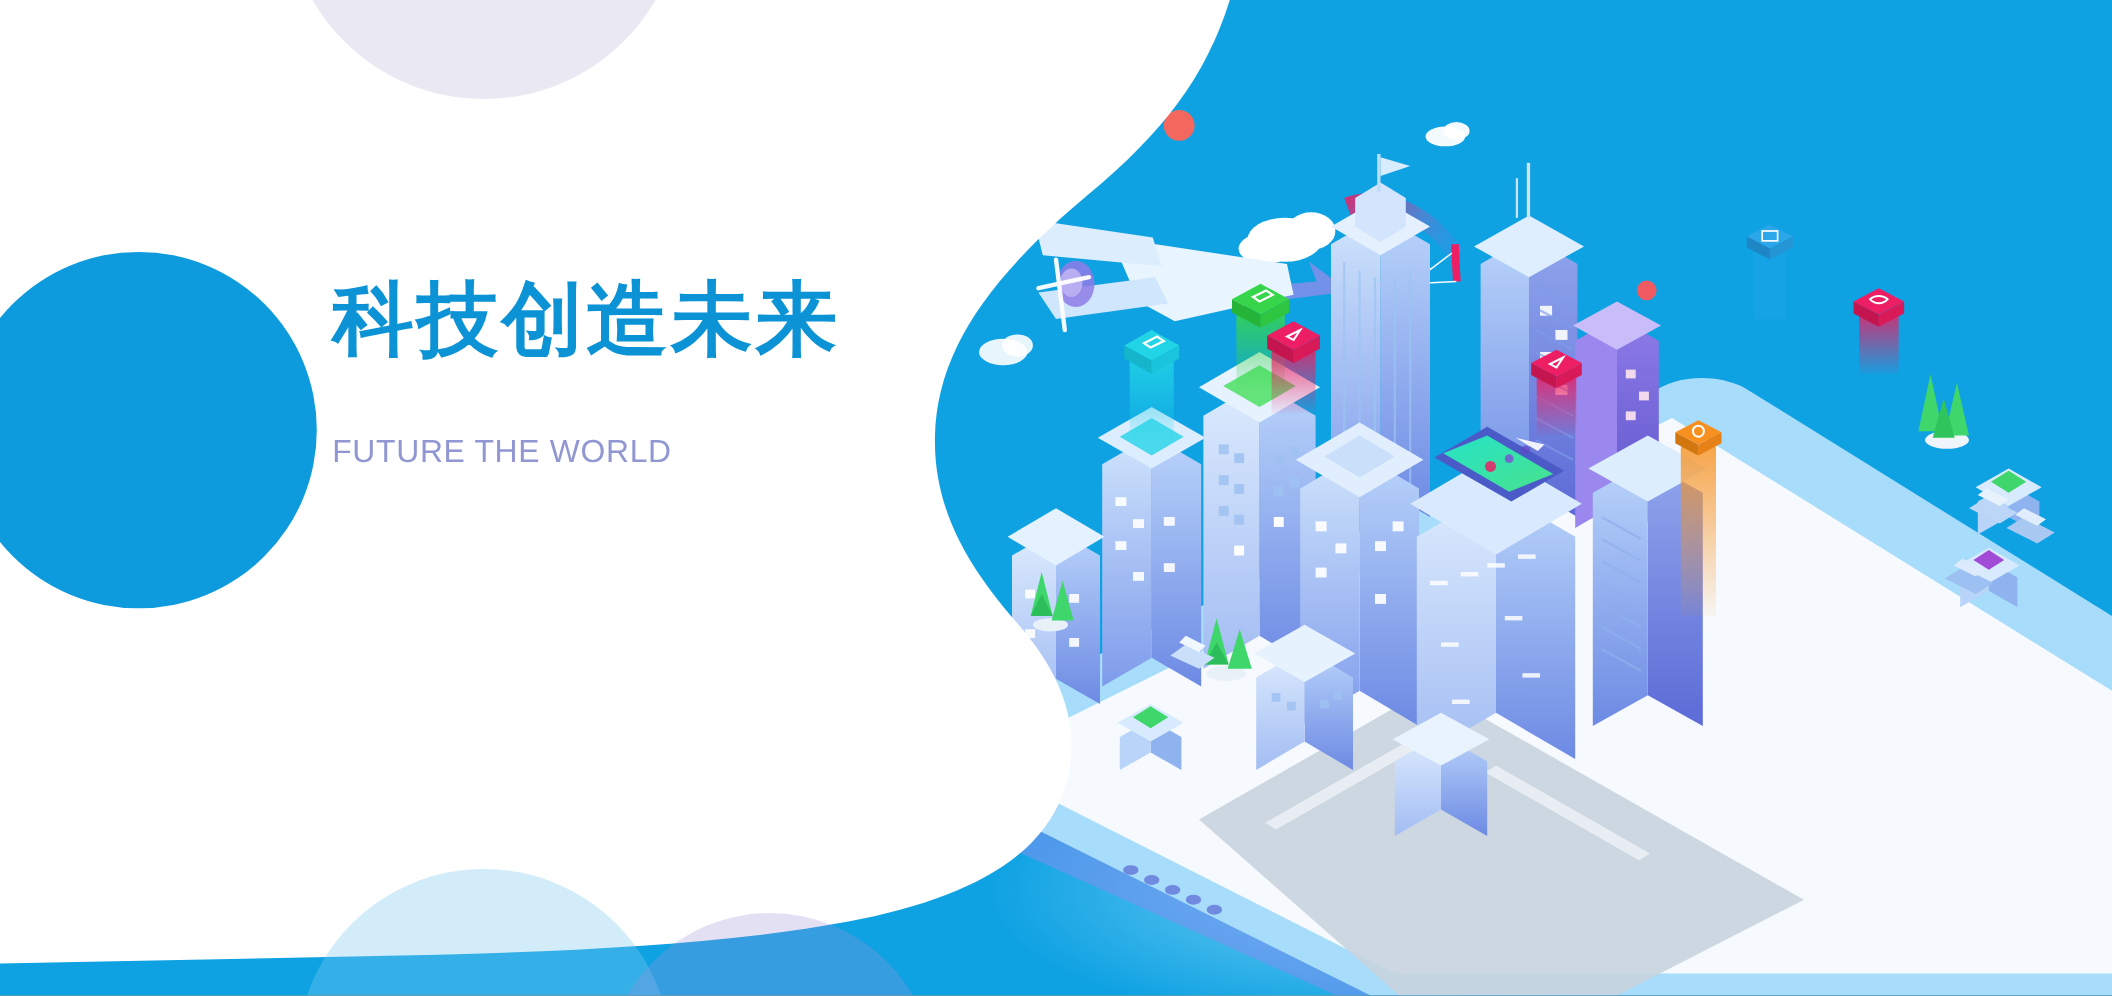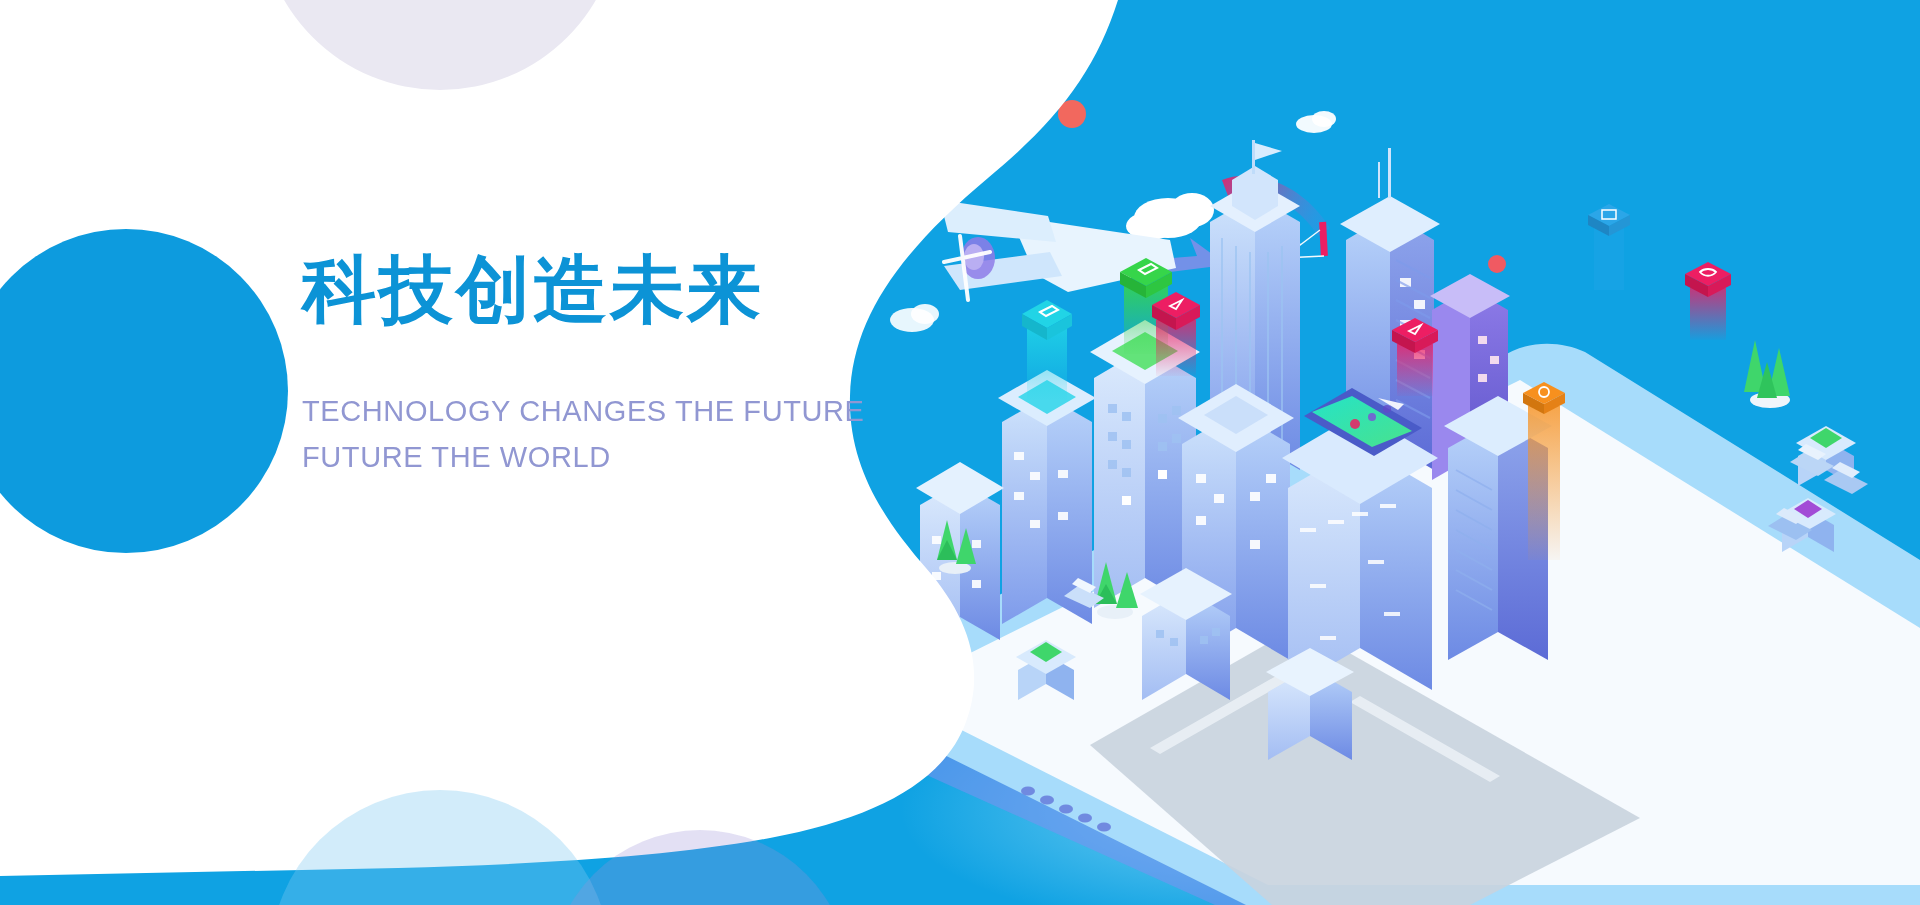--- a/index.html
+++ b/index.html
@@ -463,18 +463,17 @@
     <circle cx="440" cy="-90" r="180" fill="#EAE8F2"></circle>
     <circle cx="126" cy="391" r="162" fill="#0D9BDE"></circle>
 
     <circle cx="440" cy="960" r="170" fill="#7FC8F0" opacity="0.35"></circle>
     <circle cx="700" cy="980" r="150" fill="#9B8FD8" opacity="0.28"></circle>
   </svg>
 
   <div id="copy">
     <div class="headline">科技创造未来</div>
     <div id="sub-wrap">
-      <div class="subline">TECHNOLOGY CHANGES THE FUTURE</div>
       <div class="subline">FUTURE THE WORLD</div>
     </div>
   </div>
 
 </div>
 
 </body></html>

